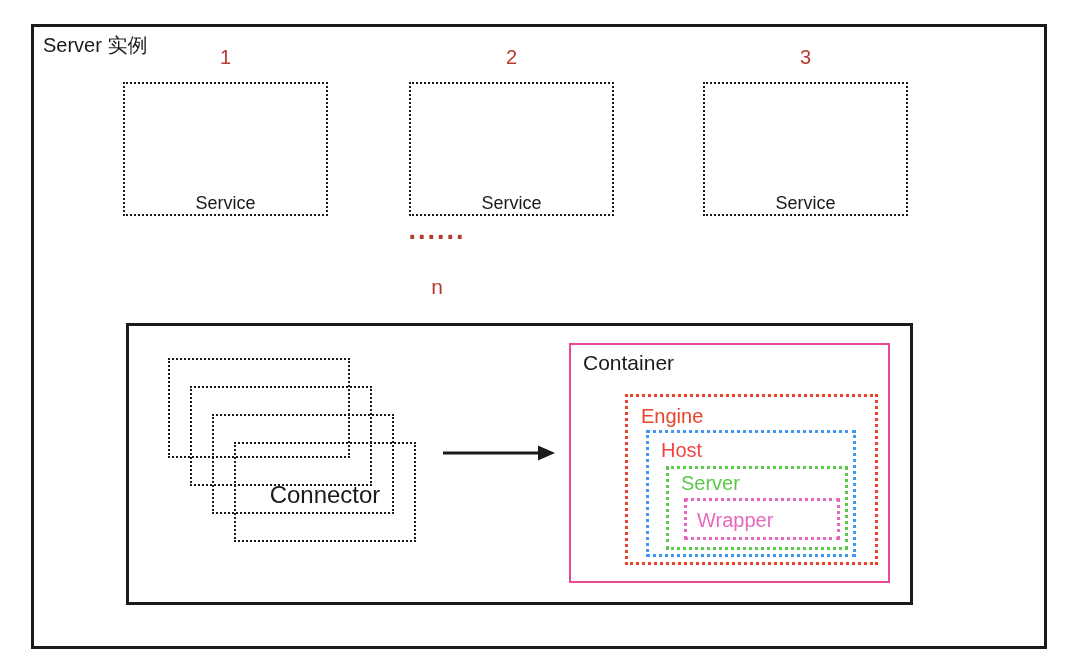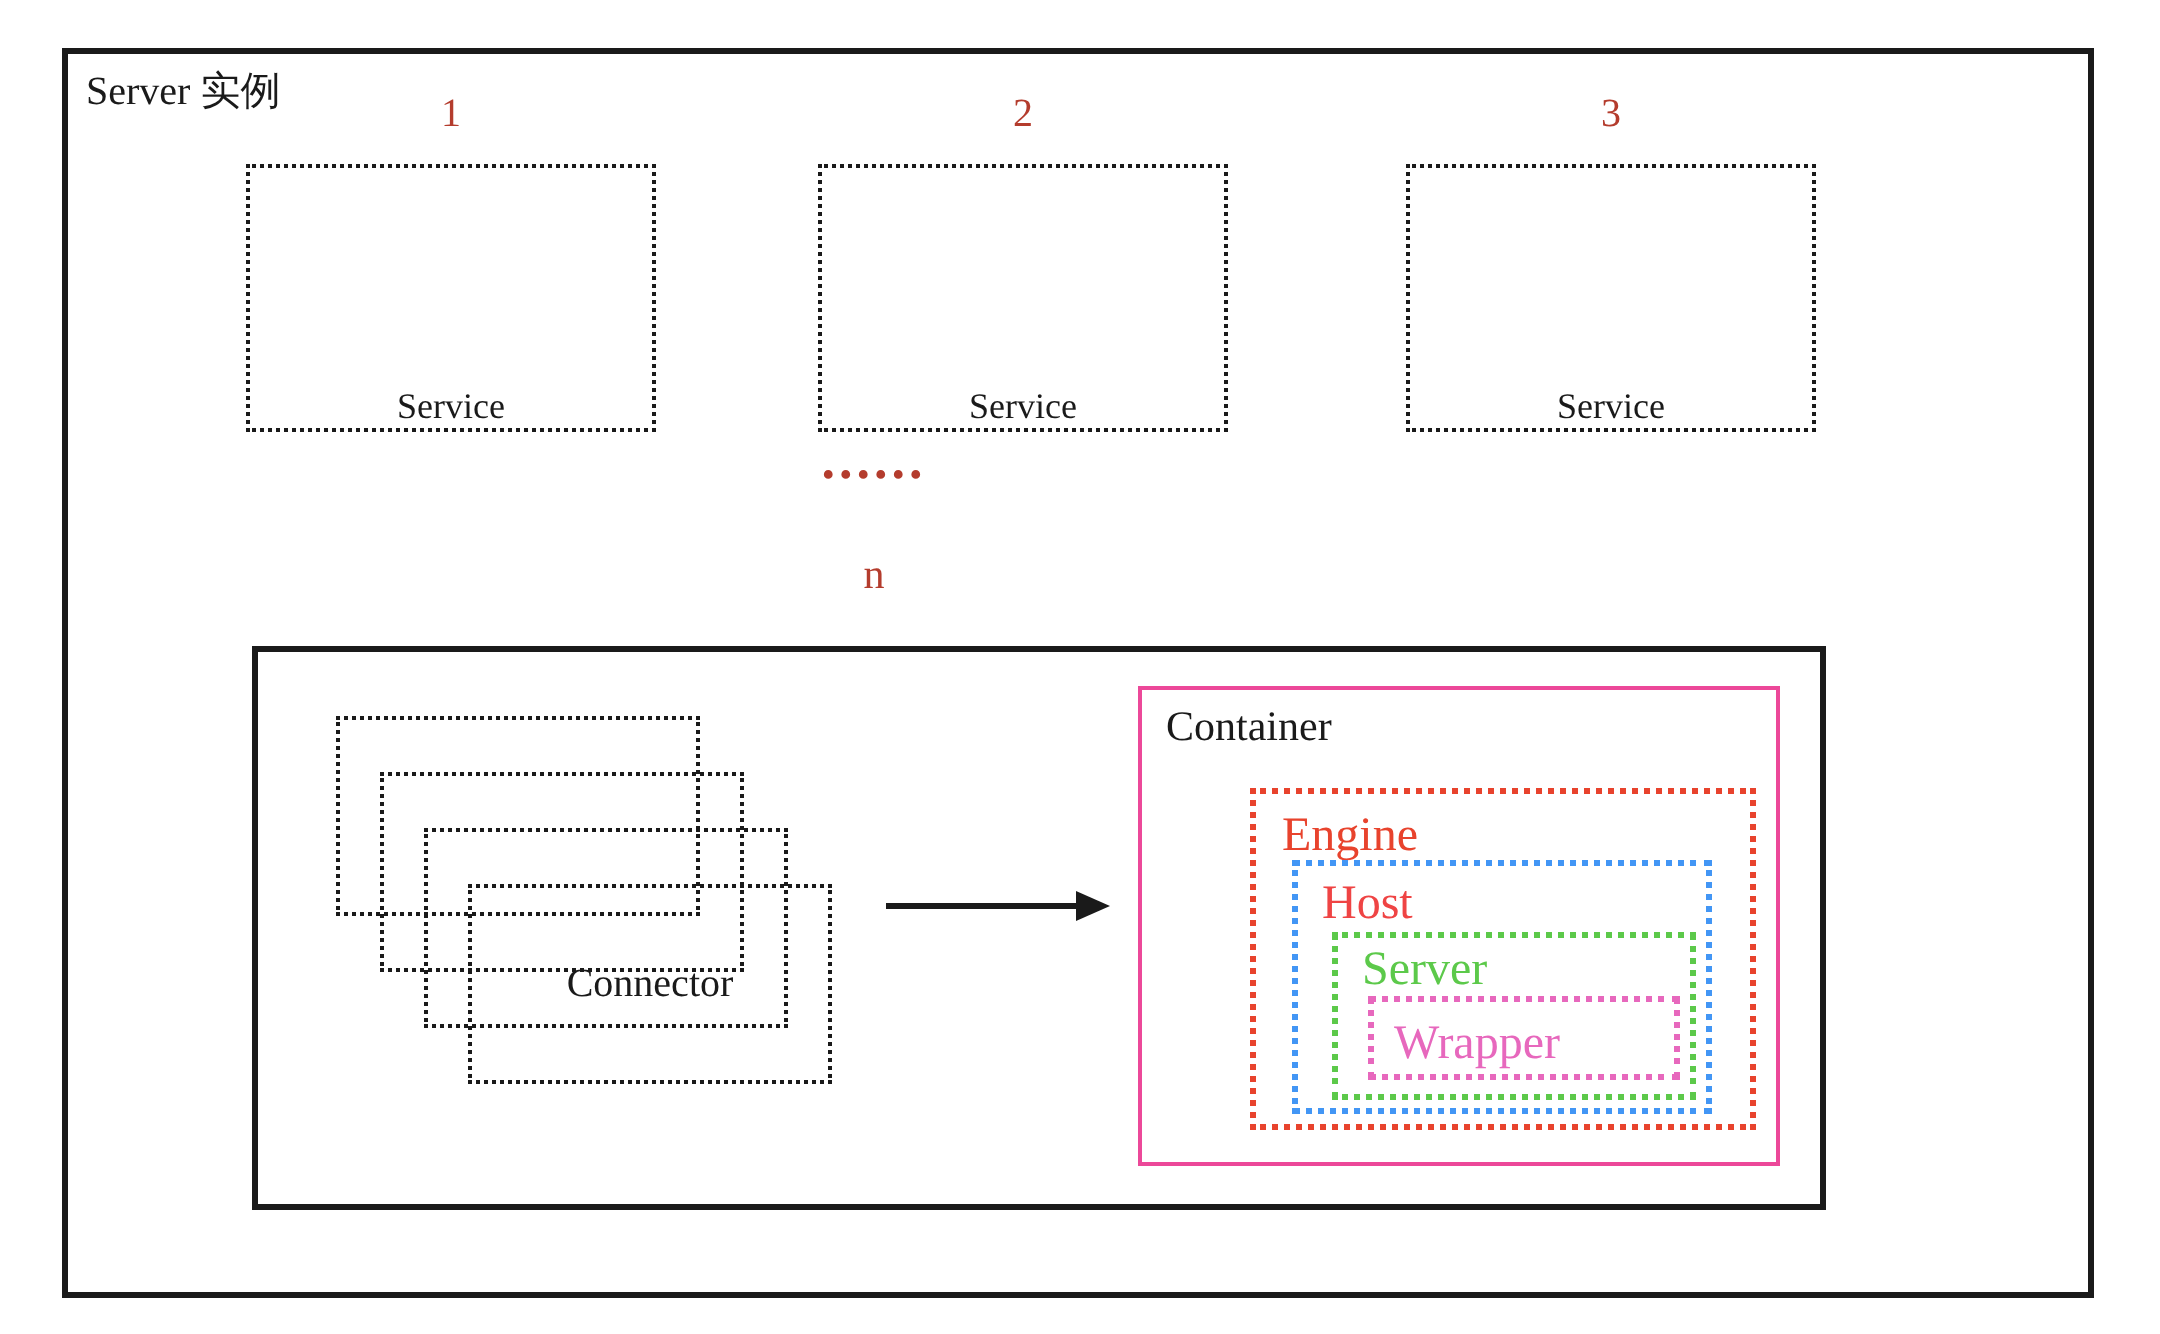--- a/index.html
+++ b/index.html
@@ -4,21 +4,21 @@
 <style>
   html,body{margin:0;padding:0;background:#ffffff;}
   .page{
     position:relative;width:1080px;height:667px;background:#ffffff;
     font-family:"Liberation Sans","DejaVu Sans",sans-serif;color:#1a1a1a;
     overflow:hidden;
   }
   .abs{position:absolute;}
   .server-box{
     left:31px;top:24px;width:1016px;height:625px;
-    border:3px solid #1a1a1a;box-sizing:border-box;background:#ffffff;font-family:Liberation Serif, serif;
+    border:3px solid #1a1a1a;box-sizing:border-box;background:#ffffff;
   }
   .server-title{left:9px;top:5px;font-size:20px;}
   .svc-box{
     top:55px;width:205px;height:134px;border:2px dotted #1a1a1a;
     box-sizing:border-box;display:flex;align-items:flex-end;justify-content:center;
     font-size:18px;background:transparent;
   }
   .svc-num{top:19px;width:205px;text-align:center;font-size:20px;font-weight:500;}
   .ellipsis{
     top:190px;left:283px;width:240px;text-align:center;
@@ -26,28 +26,28 @@
   }
   .nth{top:248px;left:283px;width:240px;text-align:center;font-size:21px;}
   .detail-box{
     left:92px;top:296px;width:787px;height:282px;
     border:3px solid #1a1a1a;box-sizing:border-box;background:#ffffff;
   }
   .conn-box{
     width:182px;height:100px;border:2px dotted #1a1a1a;
     box-sizing:border-box;background:transparent;
   }
-  .conn-label{width:182px;text-align:center;font-size:20px;}
+  .conn-label{width:182px;text-align:center;font-size:24px;}
   .container-box{
     left:440px;top:17px;width:321px;height:240px;
     border:2px solid #ec4899;box-sizing:border-box;background:#ffffff;
   }
   .container-label{left:12px;top:6px;font-size:21px;}
   .nest-box{border-style:dotted;border-width:3px;box-sizing:border-box;background:transparent;}
-  .nest-label{font-size:24px;white-space:nowrap;}
+  .nest-label{font-size:20px;white-space:nowrap;}
   .engine-box{left:54px;top:49px;width:253px;height:171px;}
   .host-box{left:18px;top:33px;width:210px;height:127px;}
   .context-box{left:17px;top:33px;width:182px;height:84px;}
   .wrapper-box{left:15px;top:29px;width:156px;height:42px;}
   .lbl-engine{left:13px;top:8px;}
   .lbl-host{left:12px;top:6px;}
   .lbl-context{left:12px;top:3px;}
   .lbl-wrapper{left:10px;top:8px;}
   .arrow-svg{left:312px;top:117px;}
 </style>

